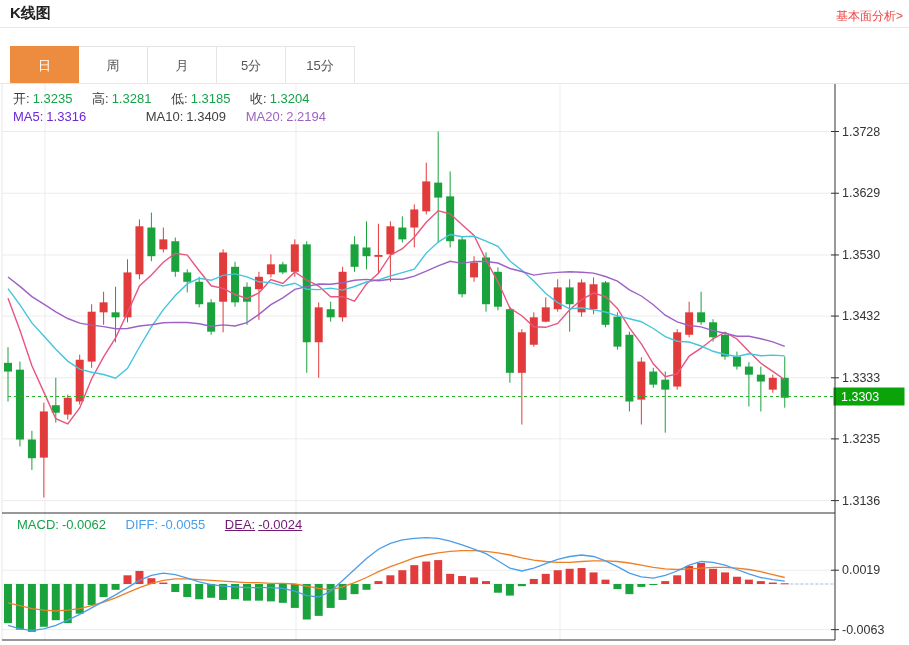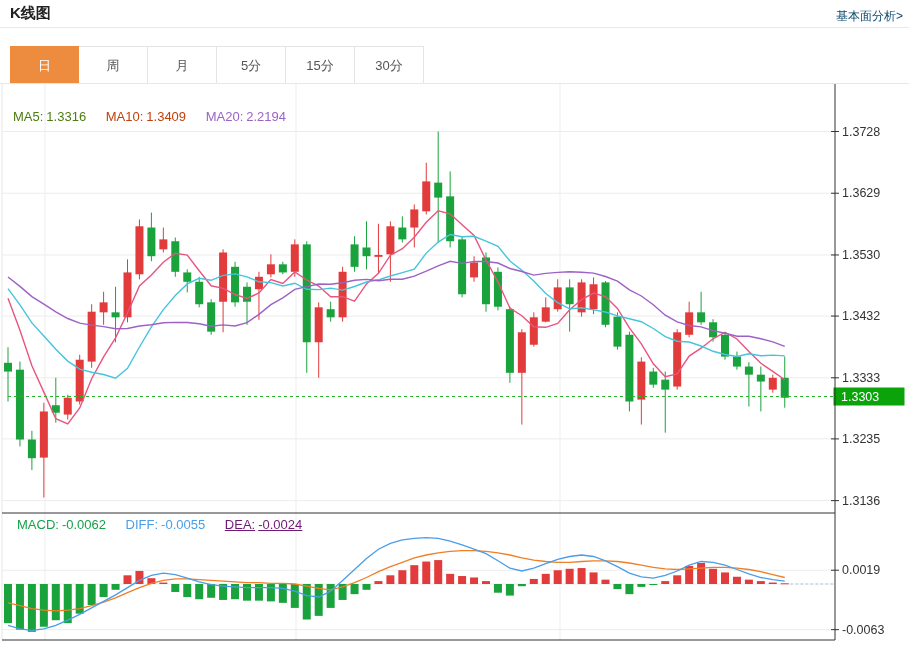--- a/index.html
+++ b/index.html
@@ -1,55 +1,54 @@
 <!DOCTYPE html>
 <html><head>
 <meta charset="utf-8">
 <style>
   html,body{margin:0;padding:0;background:#fff;}
   .page{position:relative;width:909px;height:645px;background:#fff;overflow:hidden;
         font-family:"Liberation Sans","DejaVu Sans",sans-serif;}
   .hdr-title{position:absolute;left:10px;top:4px;font-size:15px;font-weight:bold;color:#222;}
-  .hdr-link{position:absolute;right:6px;top:8px;font-size:12px;color:#0c4a6e;text-decoration:none;cursor:pointer;}
+  .hdr-link{position:absolute;right:6px;top:8px;font-size:12px;color:#ef4444;text-decoration:none;cursor:pointer;}
   .hdr-divider{position:absolute;left:0;top:27px;width:909px;height:1px;background:#e9e9e9;}
   .tabbar{position:absolute;left:10px;top:46px;height:38px;display:flex;}
   .tab{width:69px;height:38px;line-height:38px;text-align:center;font-size:13px;color:#555;
        background:#fff;border:1px solid #e4e4e4;border-left:none;cursor:pointer;box-sizing:border-box;padding:0;
        font-family:"Liberation Sans","DejaVu Sans",sans-serif;}
   .tab:first-child{border-left:1px solid #e4e4e4;}
   .tab.active{background:#ed8c3f;border-color:#ed8c3f;color:#fff;}
   .tabbar-baseline{position:absolute;left:0;top:83px;width:909px;height:1px;background:#e7e7e7;}
   .legend{position:absolute;font-size:13px;white-space:nowrap;pointer-events:none;}
   .legend b{font-weight:normal;}
   .legend i{font-style:normal;margin-left:3px;}
   .lg-pair{margin-right:16px;}
   .c-lab{color:#3d3d3d;}
   .c-grn{color:#15a24a;}
-  .c-ma5{color:#4d7c0f;}
-  .c-ma10{color:#c2410c;}
+  .c-ma5{color:#6d28d9;}
+  .c-ma10{color:#404040;margin-left:40px;}
   .c-ma20{color:#9d62c4;}
   .c-diff{color:#4a9ee8;}
   .c-dea{color:#701a75;text-decoration:underline;}
   svg text{font-family:"Liberation Sans","DejaVu Sans",sans-serif;}
 </style>
 </head>
 <body>
 
 <div class="page">
   <div class="hdr-title">K线图</div>
   <a class="hdr-link">基本面分析&gt;</a>
   <div class="hdr-divider"></div>
 
   <div class="tabbar">
     <button class="tab active">日</button>
     <button class="tab">周</button>
     <button class="tab">月</button>
     <button class="tab">5分</button>
     <button class="tab">15分</button>
-    <button class="tab">30分</button>
   </div>
   <div class="tabbar-baseline"></div>
 
   <svg id="chart" width="909" height="561" viewBox="0 84 909 561" style="position:absolute;left:0;top:84px;">
       <line x1="2" y1="131.5125000000001" x2="835" y2="131.5125000000001" stroke="#ececec" stroke-width="1"></line>
       <line x1="2" y1="193.23900000000023" x2="835" y2="193.23900000000023" stroke="#ececec" stroke-width="1"></line>
       <line x1="2" y1="254.96550000000036" x2="835" y2="254.96550000000036" stroke="#ececec" stroke-width="1"></line>
       <line x1="2" y1="316.06850000000054" x2="835" y2="316.06850000000054" stroke="#ececec" stroke-width="1"></line>
       <line x1="2" y1="377.7950000000007" x2="835" y2="377.7950000000007" stroke="#ececec" stroke-width="1"></line>
       <line x1="2" y1="438.8980000000009" x2="835" y2="438.8980000000009" stroke="#ececec" stroke-width="1"></line>
@@ -284,20 +283,26 @@
       <line x1="831" y1="438.8980000000009" x2="839" y2="438.8980000000009" stroke="#333" stroke-width="1"></line>
       <text x="842" y="442.8980000000009" font-size="12.5" fill="#333333">1.3235</text>
       <line x1="831" y1="500.6244999999996" x2="839" y2="500.6244999999996" stroke="#333" stroke-width="1"></line>
       <text x="842" y="504.6244999999996" font-size="12.5" fill="#333333">1.3136</text>
       <line x1="831" y1="570.2326" x2="839" y2="570.2326" stroke="#333" stroke-width="1"></line>
       <text x="842" y="574.2326" font-size="12.5" fill="#333333">0.0019</text>
       <line x1="831" y1="629.6498" x2="839" y2="629.6498" stroke="#333" stroke-width="1"></line>
       <text x="842" y="633.6498" font-size="12.5" fill="#333333">-0.0063</text>
     </svg>
 
+  <div class="legend" style="left:13px;top:90px;">
+    <span class="lg-pair"><b class="c-lab">开:</b><i class="c-grn">1.3235</i></span>
+    <span class="lg-pair"><b class="c-lab">高:</b><i class="c-grn">1.3281</i></span>
+    <span class="lg-pair"><b class="c-lab">低:</b><i class="c-grn">1.3185</i></span>
+    <span class="lg-pair"><b class="c-lab">收:</b><i class="c-grn">1.3204</i></span>
+  </div>
 
   <div class="legend" style="left:13px;top:109px;">
     <span class="lg-pair c-ma5"><b>MA5:</b><i>1.3316</i></span>
     <span class="lg-pair c-ma10"><b>MA10:</b><i>1.3409</i></span>
     <span class="lg-pair c-ma20"><b>MA20:</b><i>2.2194</i></span>
   </div>
 
   <div class="legend" style="left:17px;top:517px;">
     <span class="lg-pair c-grn"><b>MACD:</b><i>-0.0062</i></span>
     <span class="lg-pair c-diff"><b>DIFF:</b><i>-0.0055</i></span>

